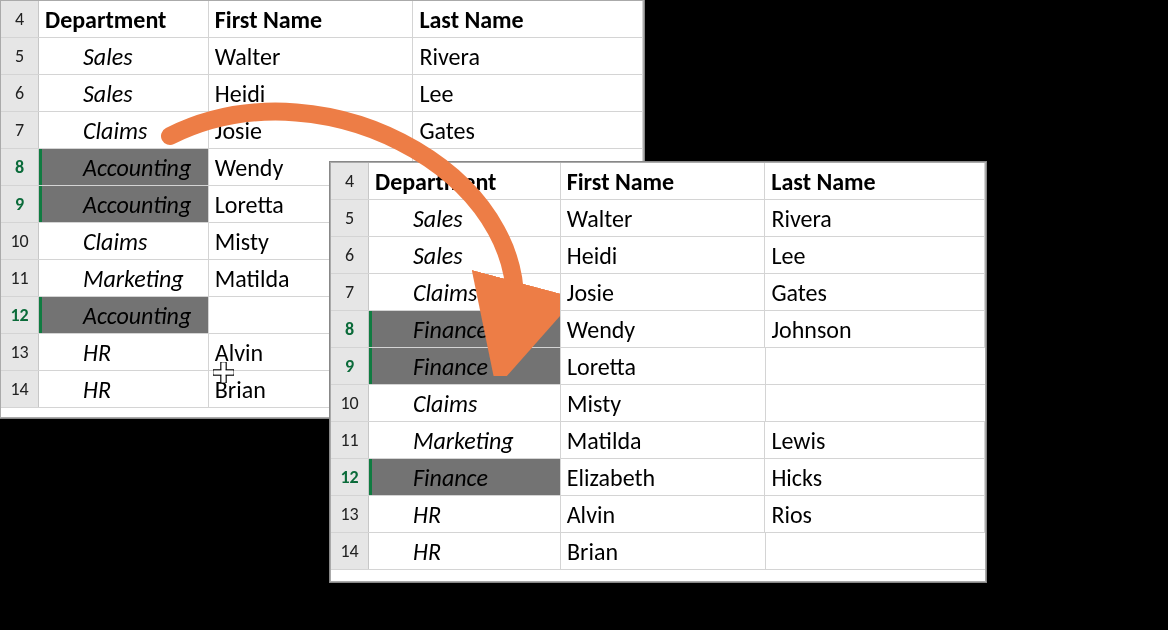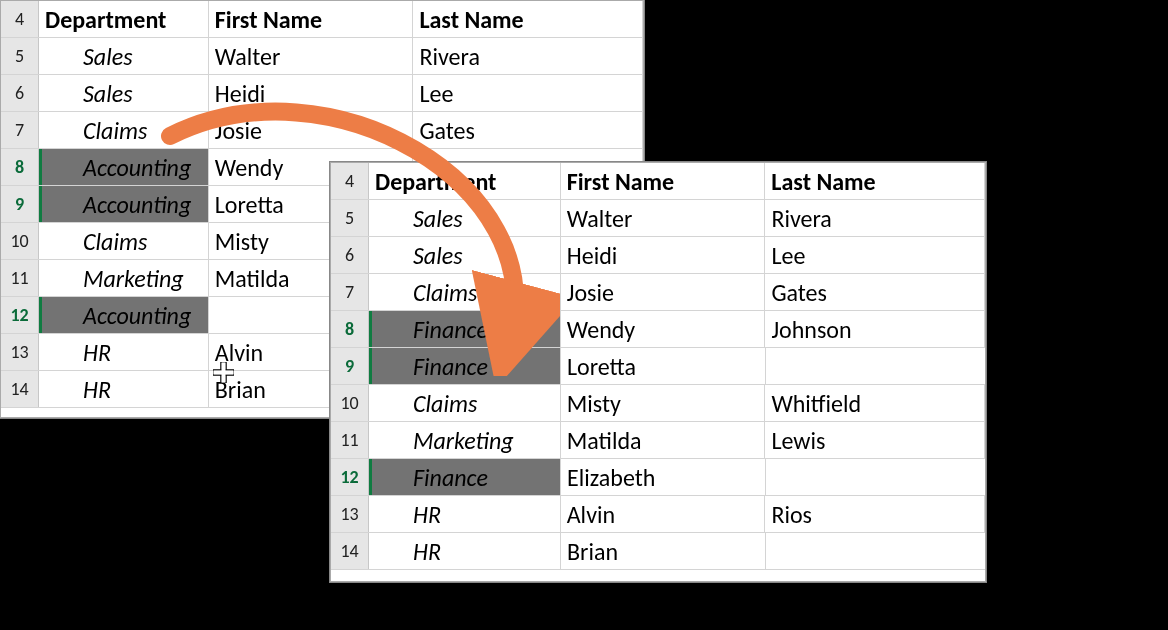--- a/index.html
+++ b/index.html
@@ -221,34 +221,34 @@
   <div class="row">
     <div class="hdr selnum">9</div>
     <div class="cell c1 italic sel sel-border">Finance</div>
     <div class="cell c2">Loretta</div>
   </div>
 
   <div class="row">
     <div class="hdr">10</div>
     <div class="cell c1 italic">Claims</div>
     <div class="cell c2">Misty</div>
-    <div class="cell c3">Whitfield</div>
   </div>
 
   <div class="row">
     <div class="hdr">11</div>
     <div class="cell c1 italic">Marketing</div>
     <div class="cell c2">Matilda</div>
     <div class="cell c3">Lewis</div>
   </div>
 
   <div class="row">
     <div class="hdr selnum">12</div>
     <div class="cell c1 italic sel sel-border">Finance</div>
     <div class="cell c2">Elizabeth</div>
+    <div class="cell c3">Hicks</div>
   </div>
 
   <div class="row">
     <div class="hdr">13</div>
     <div class="cell c1 italic">HR</div>
     <div class="cell c2">Alvin</div>
     <div class="cell c3">Rios</div>
   </div>
 
   <div class="row">

